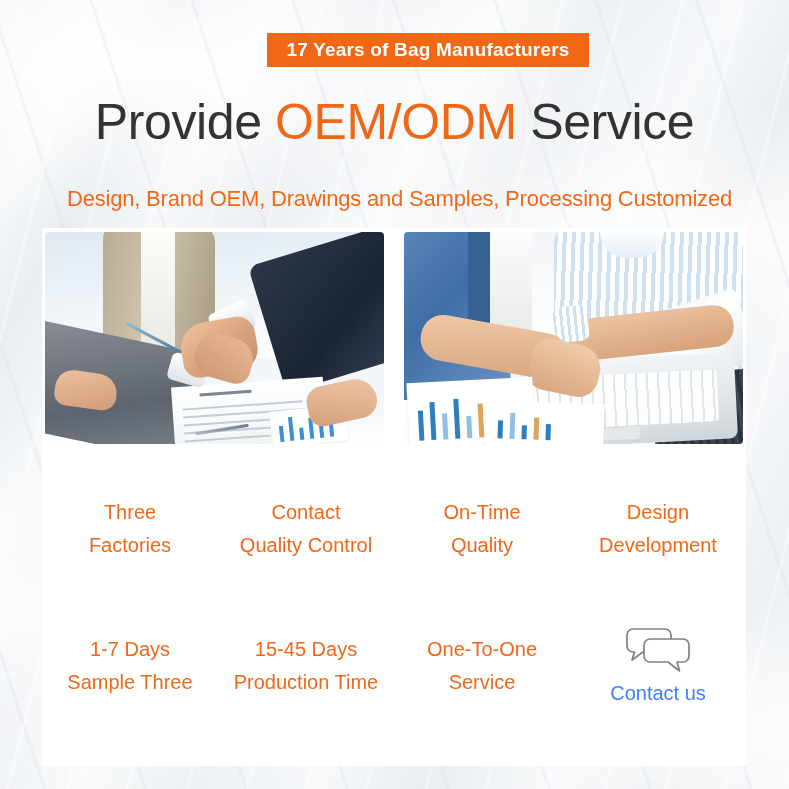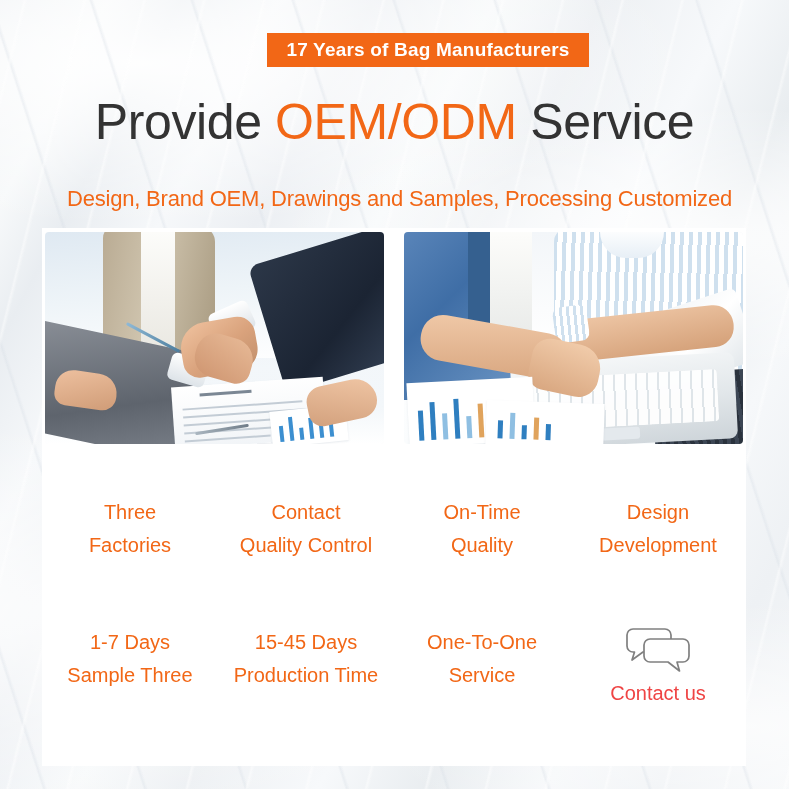--- a/index.html
+++ b/index.html
@@ -334,21 +334,21 @@
     left: 0; right: 0;
     top: 246px;
     height: 290px;
   }
   .frow {
     position: absolute;
     left: 0; right: 0;
     display: flex;
   }
   .frow-1 { top: 22px; }
-  .frow-2 { top: 152px; }
+  .frow-2 { top: 152px; align-items: center; }
   .fcell {
     flex: 1 1 0;
     text-align: center;
     color: #f26716;
     font-size: 20px;
     font-weight: 500;
     line-height: 33px;
     white-space: nowrap;
   }
   .fcell span { display: block; }
@@ -358,21 +358,21 @@
     position: relative;
   }
   .chat-icon {
     display: block;
     margin: 0 auto 6px auto;
     width: 74px;
     height: 48px;
   }
   .contact-link {
     display: block;
-    color: #ef4444;
+    color: #3b82f6;
     font-size: 20px;
     font-weight: 500;
     line-height: 26px;
     cursor: pointer;
   }
 </style>
 </head>
 <body>
 
 <div class="page">

